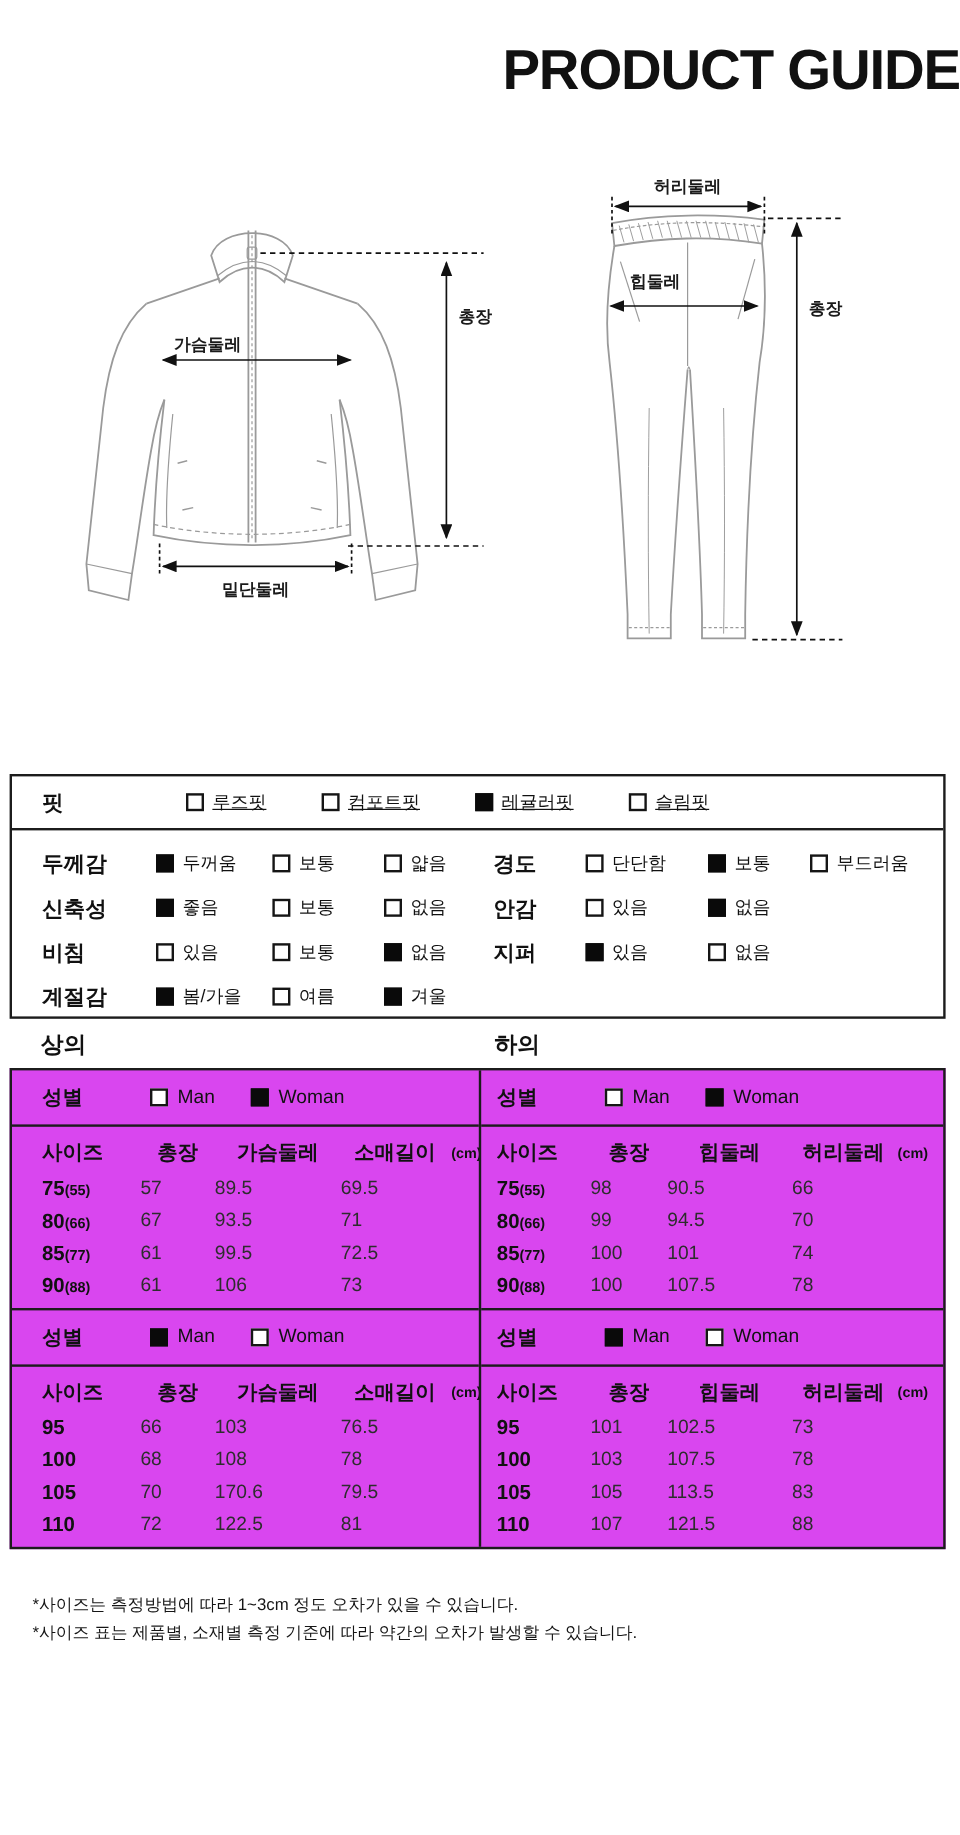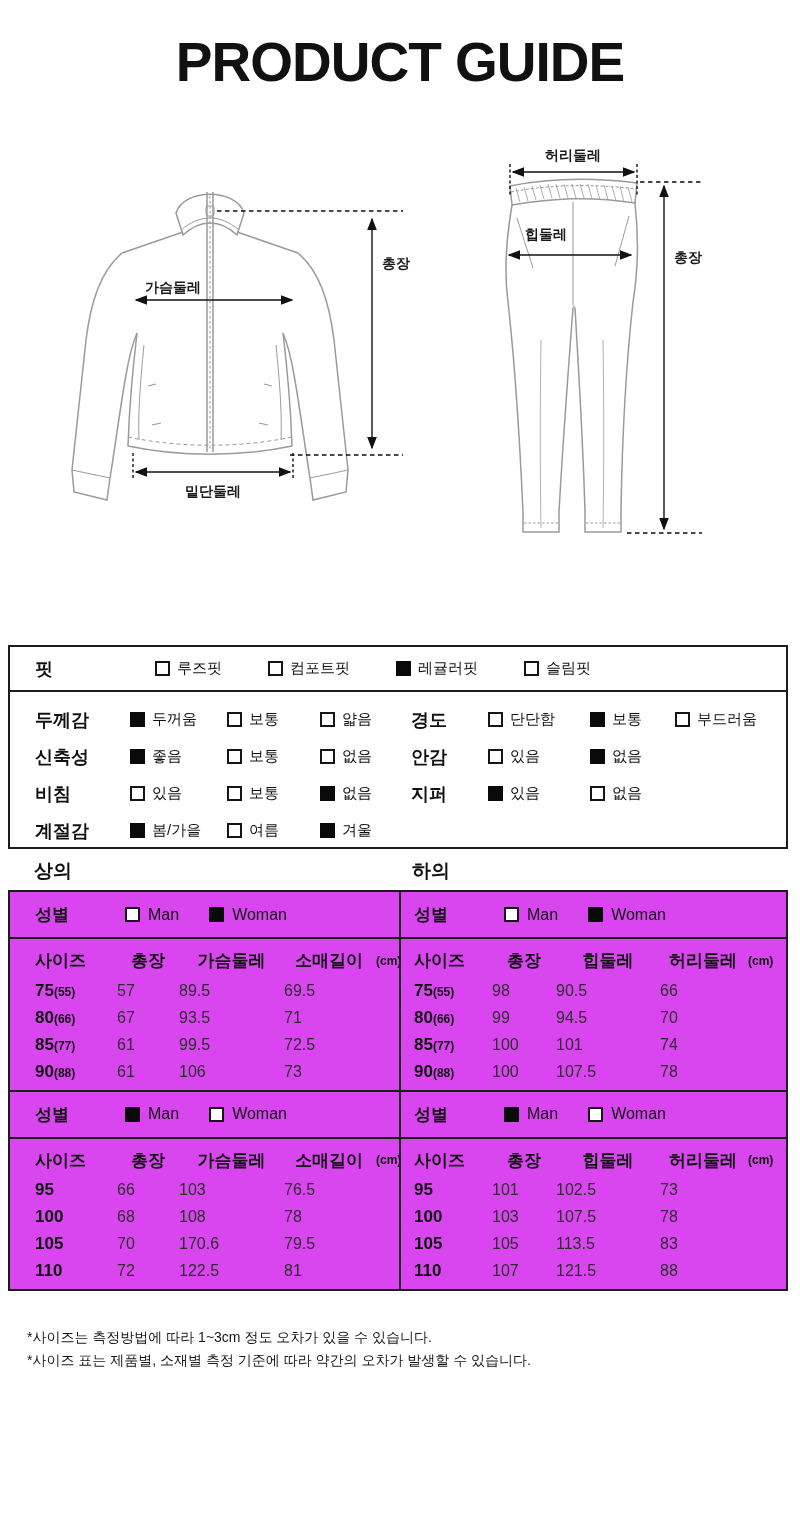--- a/index.html
+++ b/index.html
@@ -1,28 +1,28 @@
 <!DOCTYPE html>
 <html><head>
 <meta charset="utf-8">
 <style>
   html,body{margin:0;padding:0;background:#fff;}
   body{width:800px;height:1529px;position:relative;font-family:"Liberation Sans","DejaVu Sans",sans-serif;color:#111;}
   .abs{position:absolute;}
-  #page-title{top:30px;left:0;width:100%;text-align:center;font-size:55px;font-weight:900;letter-spacing:-1px;}
+  #page-title{top:30px;left:0;width:100%;text-align:right;font-size:47px;font-weight:900;letter-spacing:-1px;}
   svg text{font-family:"Liberation Sans","DejaVu Sans",sans-serif;}
 
   
   #tableA{left:8px;top:645px;width:780px;height:204px;border:2px solid #1c1c1c;box-sizing:border-box;background:#fff;}
   .fit-row{height:45px;border-bottom:2px solid #1c1c1c;display:flex;align-items:center;box-sizing:border-box;}
   .fit-row .rlabel{width:145px;padding-left:25px;box-sizing:border-box;font-weight:bold;font-size:18px;}
   .opt{display:flex;align-items:center;font-size:15px;white-space:nowrap;}
   .cb{display:inline-block;width:15px;height:15px;border:2px solid #151515;box-sizing:border-box;background:#fff;margin-right:7px;flex:none;}
   .cb.filled{background:#0a0a0a;border-color:#0a0a0a;}
-  .fit-opts{display:flex;gap:46px;}
+  .fit-opts{display:flex;gap:46px;text-decoration:underline;}
   .attrs{display:grid;grid-template-columns:1fr 1fr;padding-top:9px;}
   .attr-row{display:grid;align-items:center;height:37px;}
   .attr-row.lft{grid-template-columns:95px 97px 93px auto;padding-left:25px;}
   .attr-row.rgt{grid-template-columns:77px 102px 85px auto;padding-left:13px;}
   .alabel{font-weight:bold;font-size:18px;}
 
   
   .sec-title{font-size:19px;font-weight:bold;}
 
   

